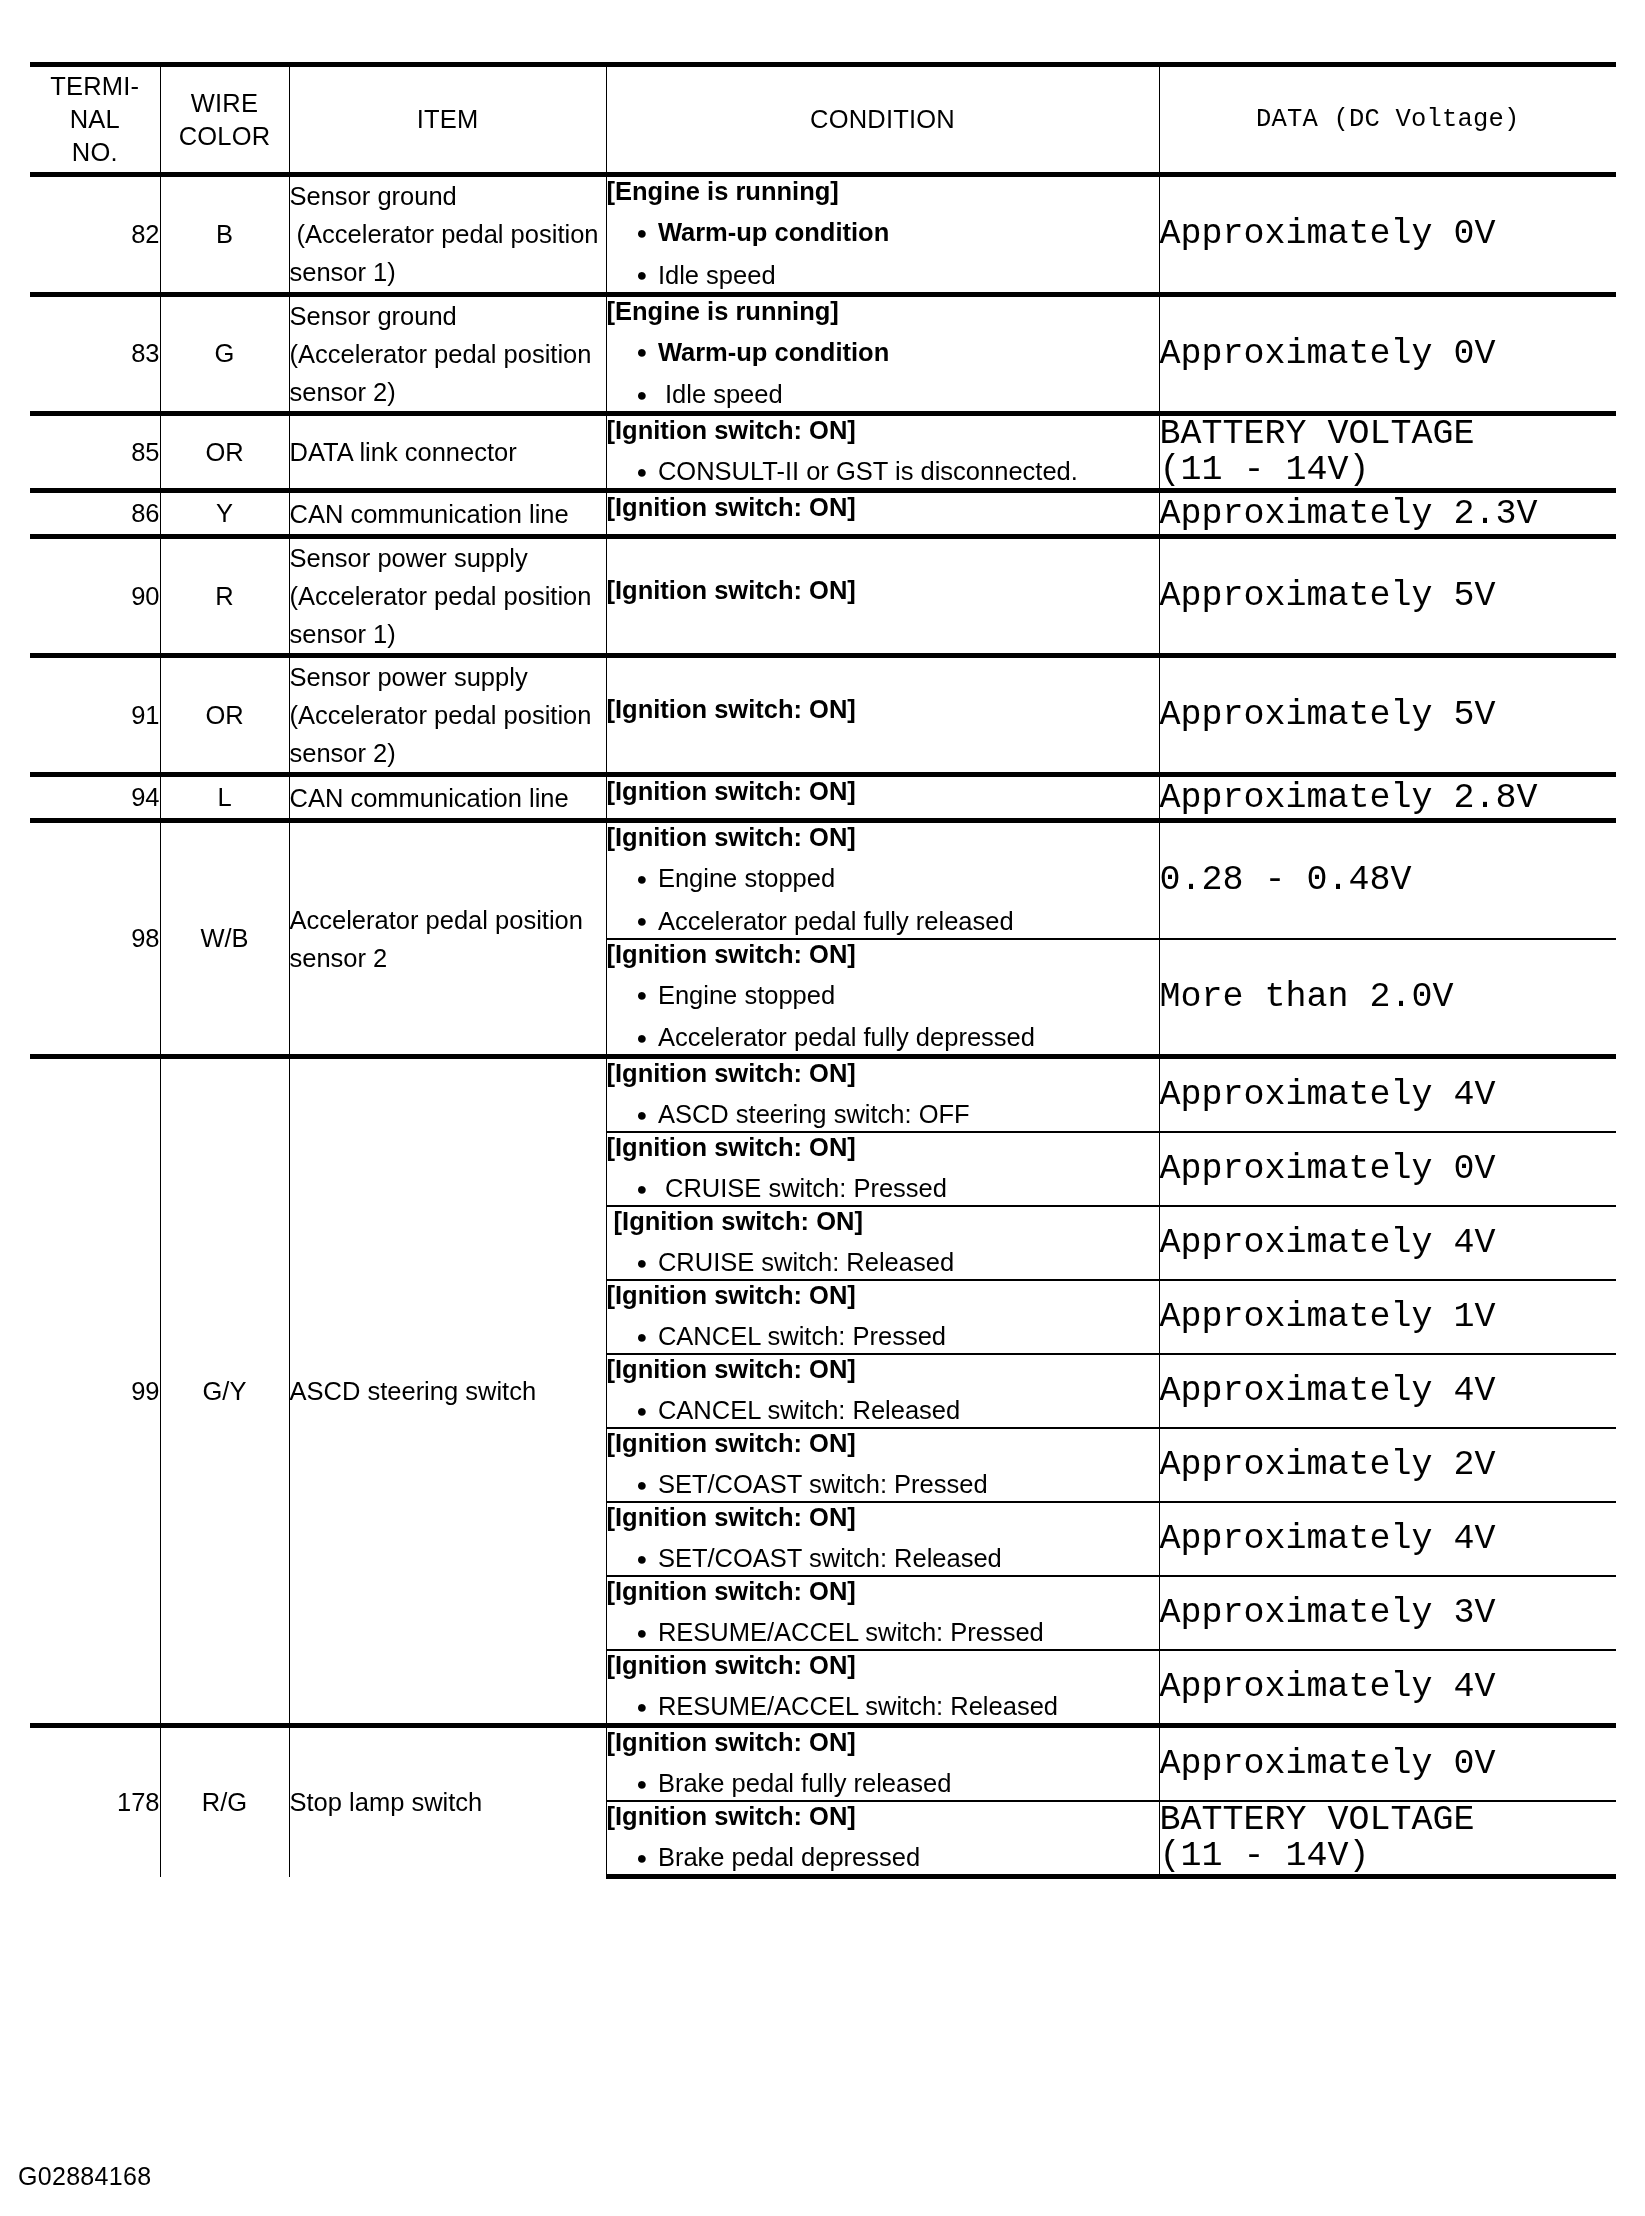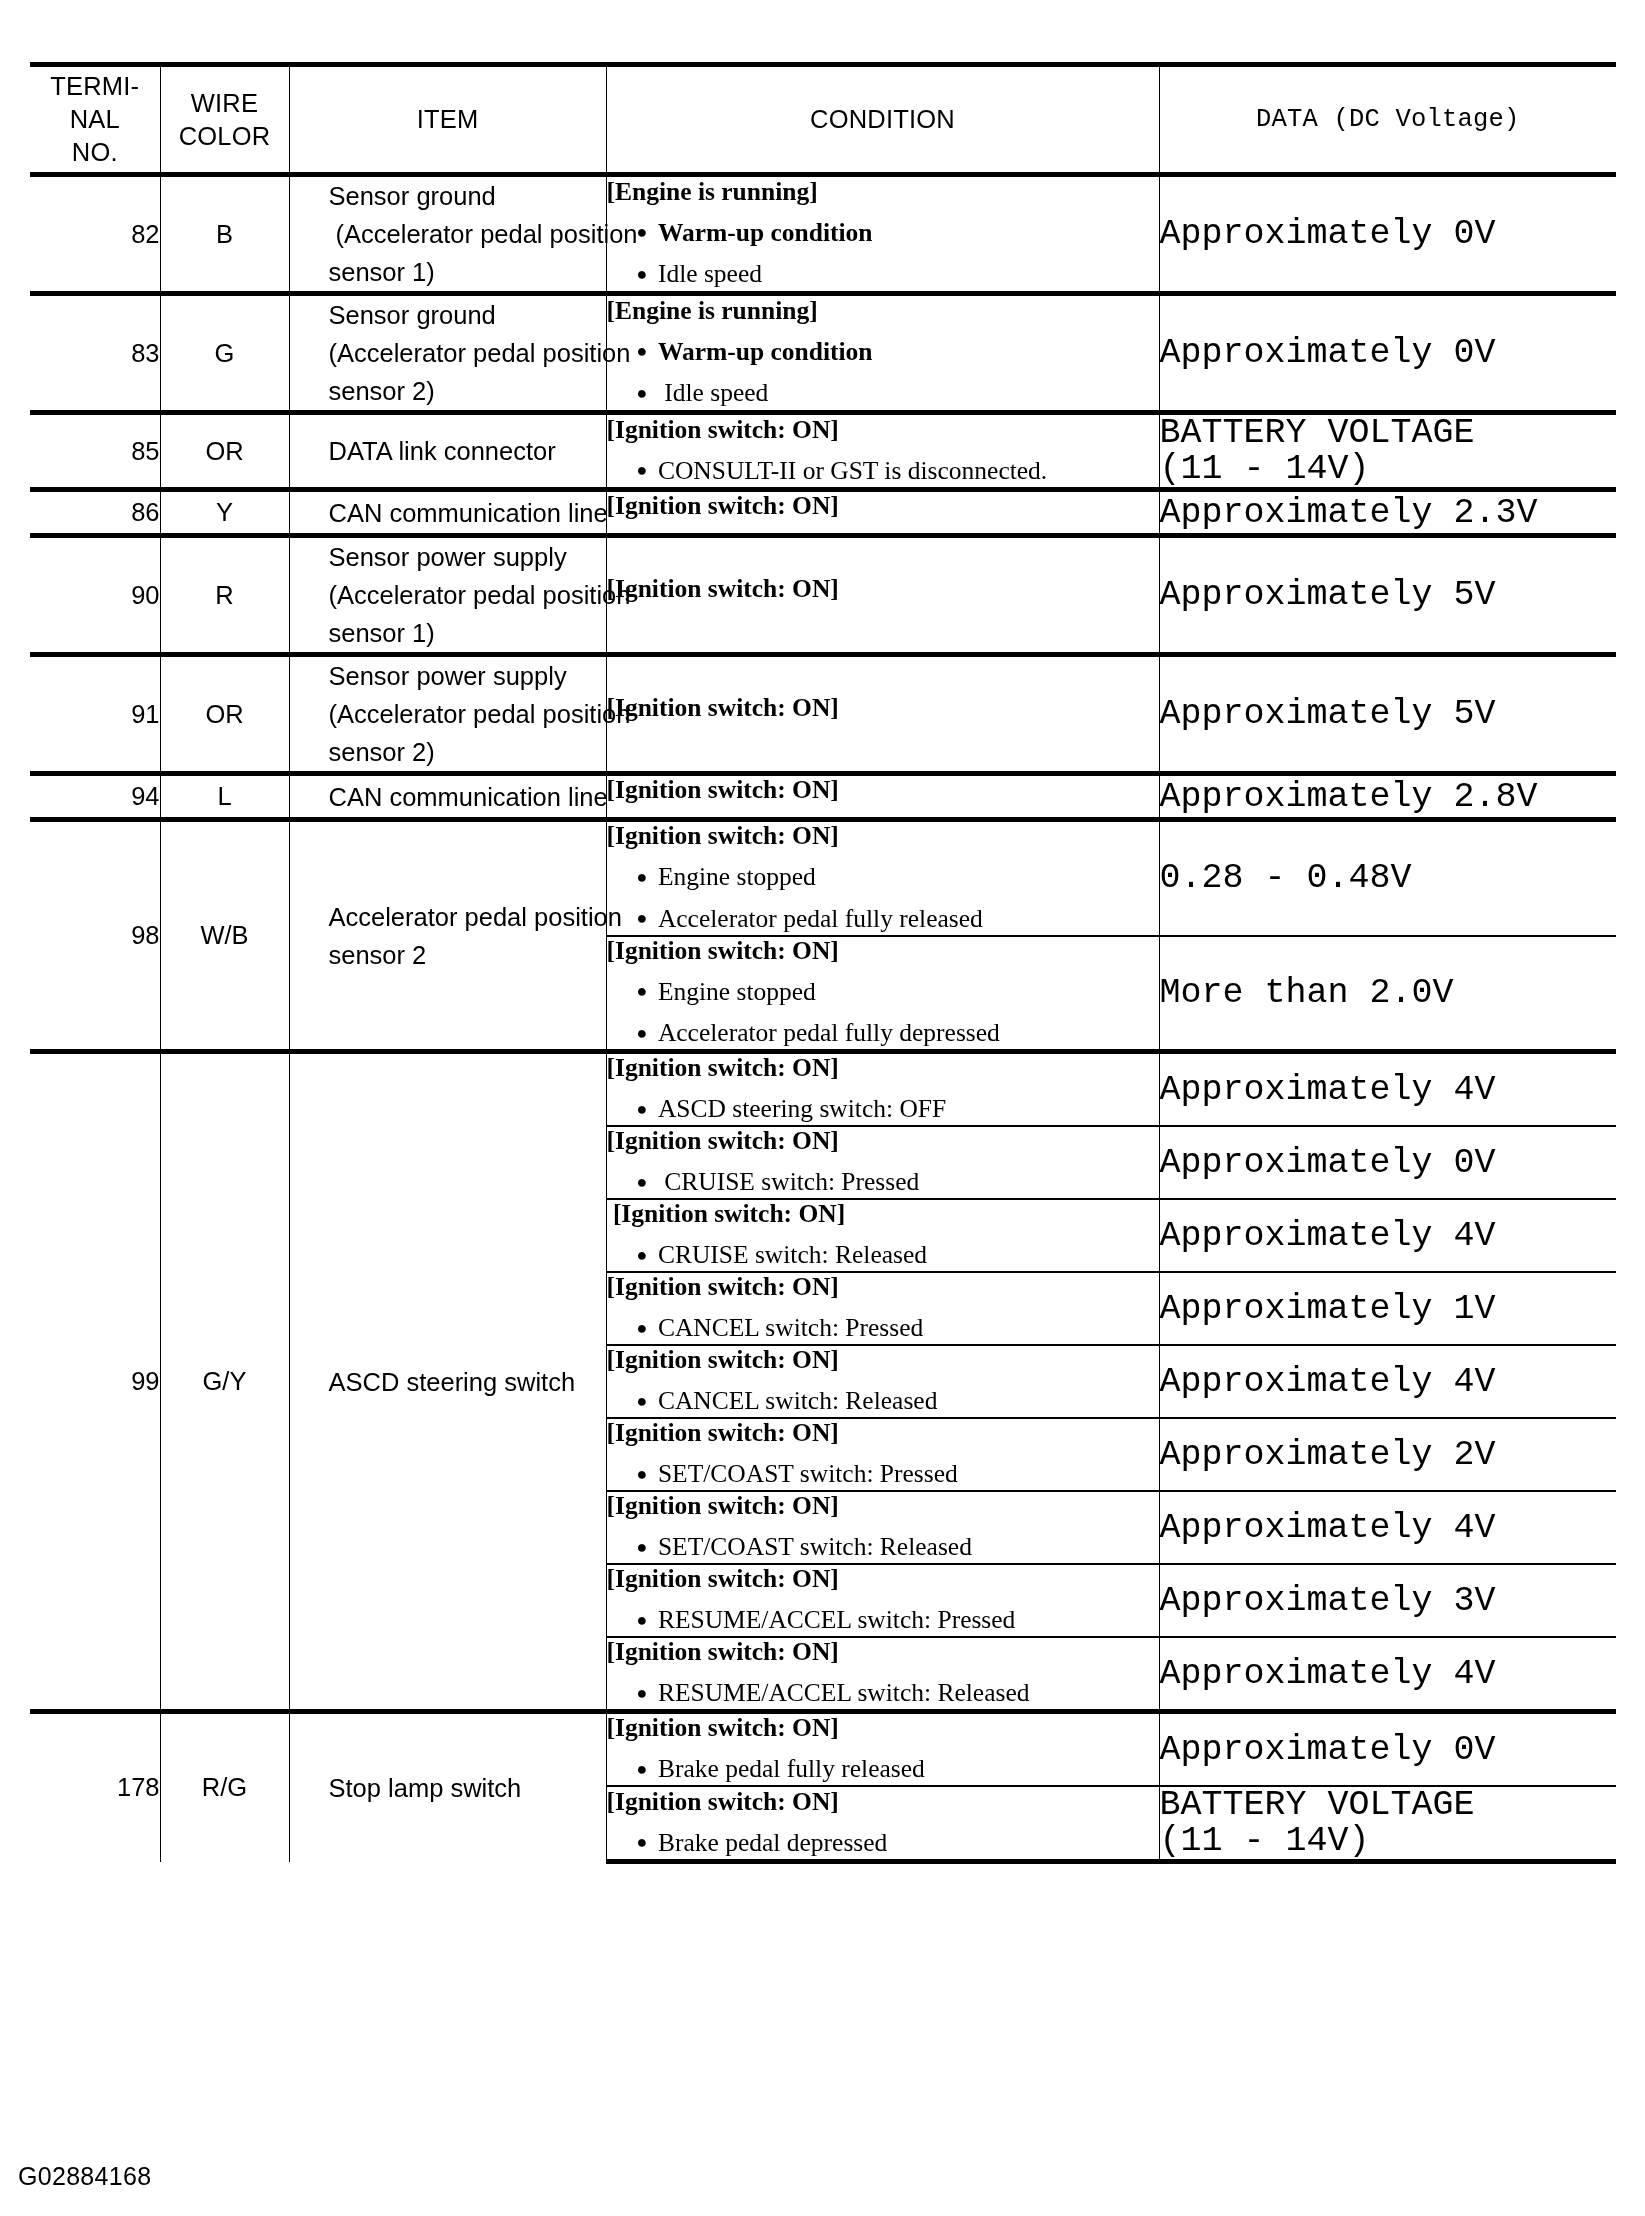--- a/index.html
+++ b/index.html
@@ -88,21 +88,20 @@
   }
   td.item {
     padding: 11.5px 0 11.5px 15px;
     font-size: 25.5px;
     line-height: 38px;
   }
   td.cond {
     padding: 13px 0 15px 18px;
     font-size: 25.5px;
     line-height: 28px;
-    font-family: Liberation Serif, serif;
   }
   td.data {
     padding: 11.5px 0 11.5px 16.5px;
     font-size: 35px;
     line-height: 36px;
   }
 
   .cond-head {
     font-weight: bold;
     display: block;
@@ -119,21 +118,21 @@
   .bullet {
     display: inline-block;
     width: 21.4px;
   }
   .bullet::before {
     content: "\25CF";
     font-size: 18px;
     position: relative;
     top: -2.5px;
   }
-  .item-line { display: block; white-space: pre; margin-left: 39px; }
+  .item-line { display: block; white-space: pre; }
   .data-line { display: block; white-space: pre; }
 
   
   tr.last-row > td { border-bottom: 5.8px solid #000; }
 
   .footer-code {
     position: absolute;
     left: 18px;
     top: 2162px;
     font-size: 25px;

